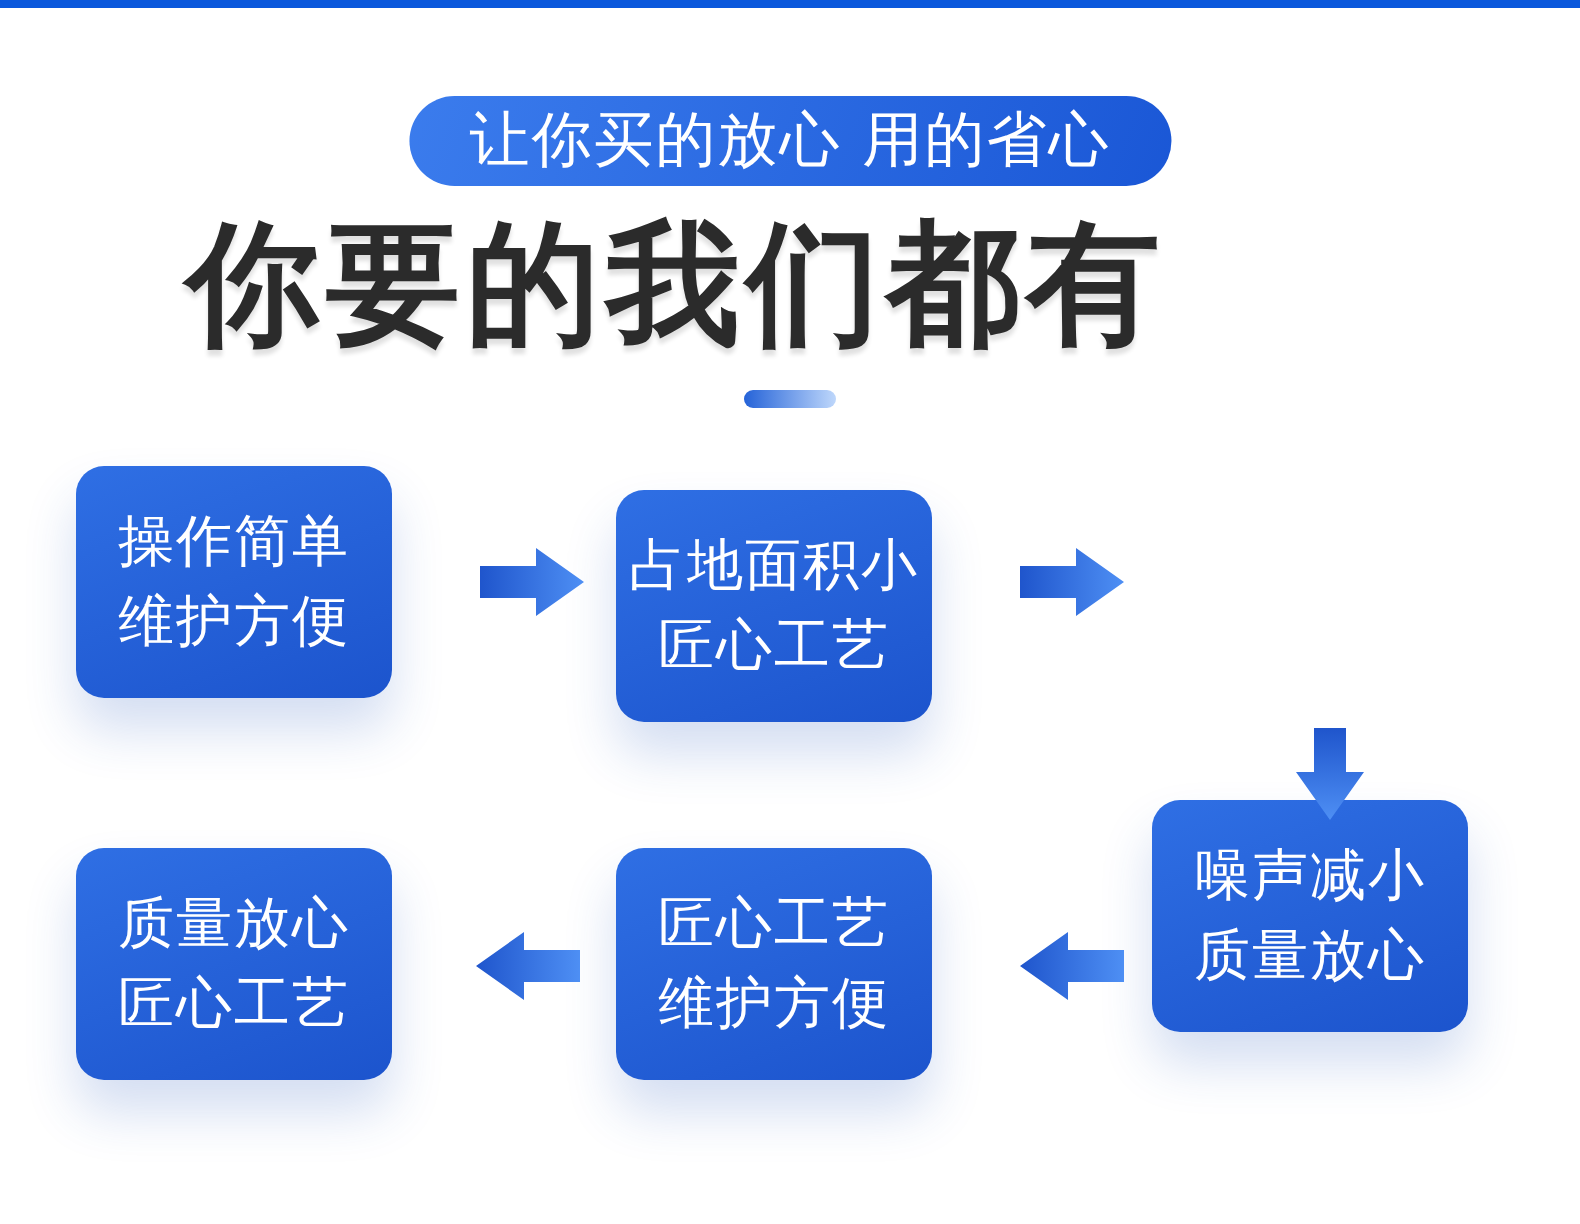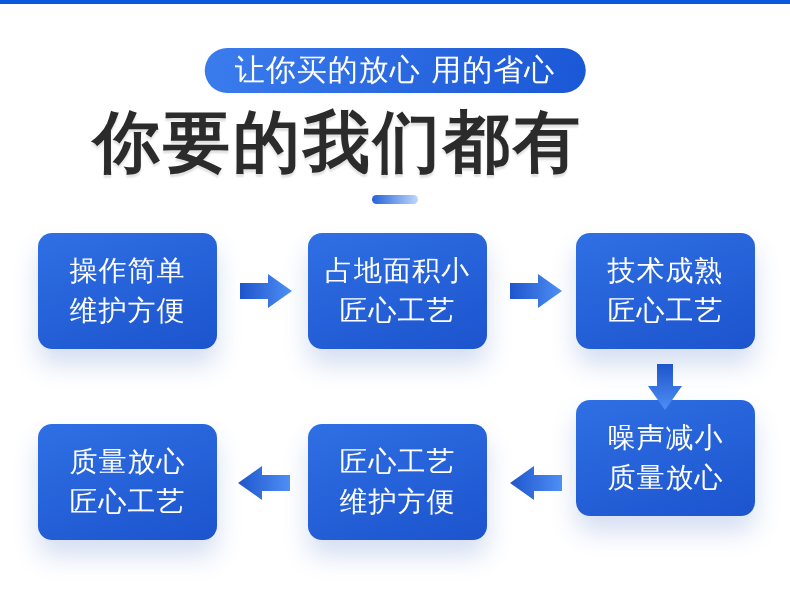--- a/index.html
+++ b/index.html
@@ -62,21 +62,21 @@
     top: 195px;
     left: 50%;
     transform: translateX(-50%);
     width: 46px;
     height: 9px;
     border-radius: 5px;
     background: linear-gradient(90deg, #2563d8 0%, #bed7fb 100%);
   }
   .fbox {
     position: absolute;
-    width: 179px;
+    width: 158px;
     height: 116px;
     border-radius: 14px;
     background: linear-gradient(160deg, #2f6fe4 0%, #1c54cd 100%);
     box-shadow: 0 16px 26px rgba(40, 90, 190, 0.20);
     display: flex;
     flex-direction: column;
     align-items: center;
     justify-content: center;
   }
   .fbox .line {
@@ -86,21 +86,21 @@
     font-weight: 500;
     letter-spacing: 1px;
     white-space: nowrap;
     text-align: center;
   }
   .arrow {
     position: absolute;
     display: block;
   }
   .pos-b1 { left: 38px;  top: 233px; }
-  .pos-b2 { left: 308px; top: 233px; }
+  .pos-b2 { left: 308px; top: 245px; }
   .pos-b3 { left: 576px; top: 233px; }
   .pos-b4 { left: 38px;  top: 424px; }
   .pos-b5 { left: 308px; top: 424px; }
   .pos-b6 { left: 576px; top: 400px; }
   .pos-a1 { left: 240px; top: 274px; }
   .pos-a2 { left: 510px; top: 274px; }
   .pos-a3 { left: 648px; top: 364px; }
   .pos-a4 { left: 510px; top: 466px; }
   .pos-a5 { left: 238px; top: 466px; }
 </style>
@@ -118,24 +118,20 @@
   <h1 class="title">你要的我们都有</h1>
 
   <div class="dash"></div>
 
   <div class="fbox pos-b1">
     <div class="line">操作简单</div>
     <div class="line">维护方便</div>
   </div>
   <div class="fbox pos-b2">
     <div class="line">占地面积小</div>
-    <div class="line">匠心工艺</div>
-  </div>
-  <div class="fbox pos-b3">
-    <div class="line">技术成熟</div>
     <div class="line">匠心工艺</div>
   </div>
 
   <div class="fbox pos-b4">
     <div class="line">质量放心</div>
     <div class="line">匠心工艺</div>
   </div>
   <div class="fbox pos-b5">
     <div class="line">匠心工艺</div>
     <div class="line">维护方便</div>

